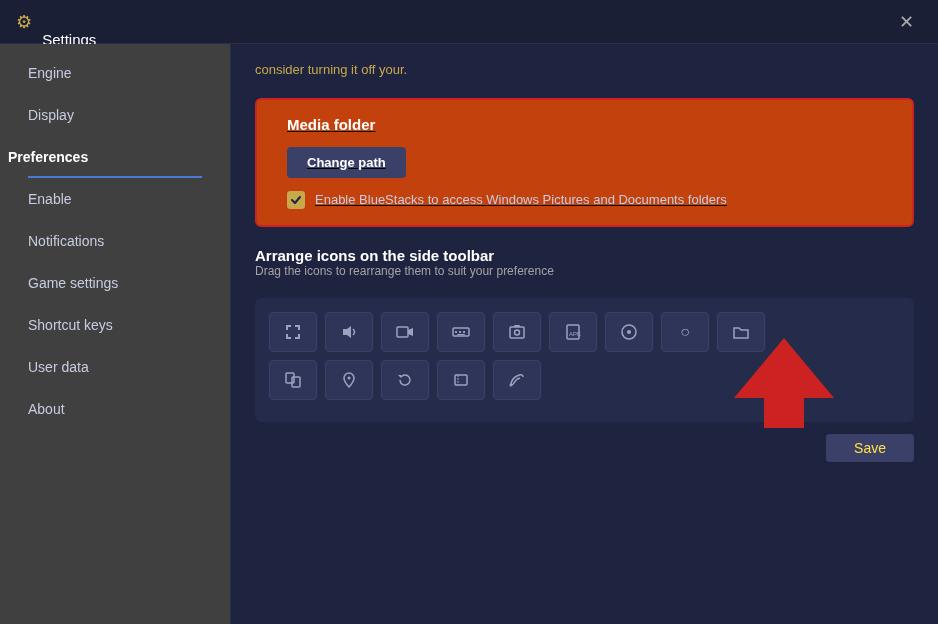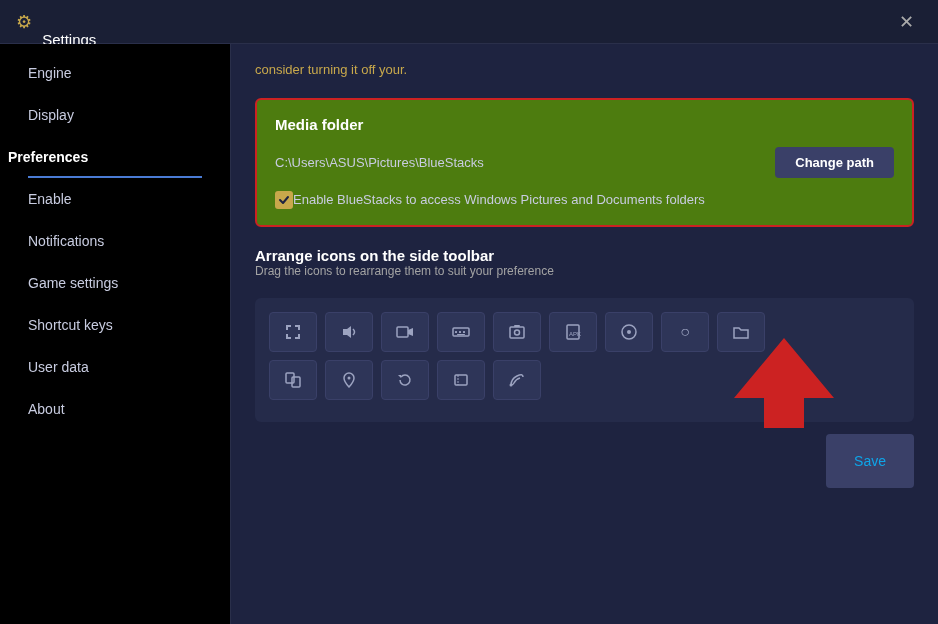--- a/index.html
+++ b/index.html
@@ -46,21 +46,21 @@
     
     .main-layout {
       display: flex;
       flex: 1;
       overflow: hidden;
     }
 
     
     .sidebar {
       width: 230px;
-      background: #000000;
+      background: #404040;
       padding: 8px 0;
       flex-shrink: 0;
       display: flex;
       flex-direction: column;
     }
     .sidebar-item {
       padding: 13px 28px;
       color: #c8cce0;
       font-size: 14px;
       cursor: pointer;
@@ -99,23 +99,24 @@
       color: #c8a84b;
       font-size: 13px;
       line-height: 1.5;
       margin-bottom: 18px;
     }
 
     
     .media-folder-box {
       border: 2px solid #cc2222;
       border-radius: 6px;
-      padding: 16px 18px;
+      padding: 16px 30px;
       margin-bottom: 20px;
-      background: #4d7c0f;
+      background: #c2410c;
+      text-decoration: underline;
     }
     .media-folder-title {
       color: #ffffff;
       font-size: 15px;
       font-weight: 600;
       margin-bottom: 14px;
     }
     .media-folder-path-row {
       display: flex;
       align-items: center;
@@ -134,21 +135,21 @@
       border-radius: 4px;
       font-size: 13px;
       font-weight: 600;
       cursor: pointer;
       white-space: nowrap;
     }
 
     .checkbox-row {
       display: flex;
       align-items: flex-start;
-      gap: 0;
+      gap: 10px;
     }
     .checkbox-custom {
       width: 18px;
       height: 18px;
       background: #c8a84b;
       border-radius: 3px;
       display: flex;
       align-items: center;
       justify-content: center;
       flex-shrink: 0;
@@ -202,23 +203,23 @@
     }
 
     
     .save-row {
       display: flex;
       justify-content: flex-end;
       margin-top: 12px;
     }
     .save-btn {
       background: #3a4068;
-      color: #0ea5e9;
+      color: #fde047;
       border: none;
-      padding: 19px 28px;
+      padding: 6px 28px;
       border-radius: 4px;
       font-size: 14px;
       font-weight: 500;
       cursor: pointer;
     }
 
     
     .content::-webkit-scrollbar { width: 6px; }
     .content::-webkit-scrollbar-track { background: #1e2340; }
     .content::-webkit-scrollbar-thumb { background: #3a4068; border-radius: 3px; }
@@ -267,21 +268,20 @@
   <div class="content">
     <div class="content-inner">
 
       <div class="warning-text">
         <div>consider turning it off your.</div>
       </div>
 
       <div class="media-folder-box">
         <div class="media-folder-title">Media folder</div>
         <div class="media-folder-path-row">
-          <span class="media-folder-path">C:\Users\ASUS\Pictures\BlueStacks</span>
           <button class="change-path-btn">Change path</button>
         </div>
         <div class="checkbox-row">
           <div class="checkbox-custom">
             <svg viewBox="0 0 12 12" fill="none" xmlns="http://www.w3.org/2000/svg">
               <polyline points="2,6 5,9 10,3" stroke="#1e2340" stroke-width="2" stroke-linecap="round" stroke-linejoin="round"></polyline>
             </svg>
           </div>
           <span class="checkbox-label">Enable BlueStacks to access Windows Pictures and Documents folders</span>
         </div>

